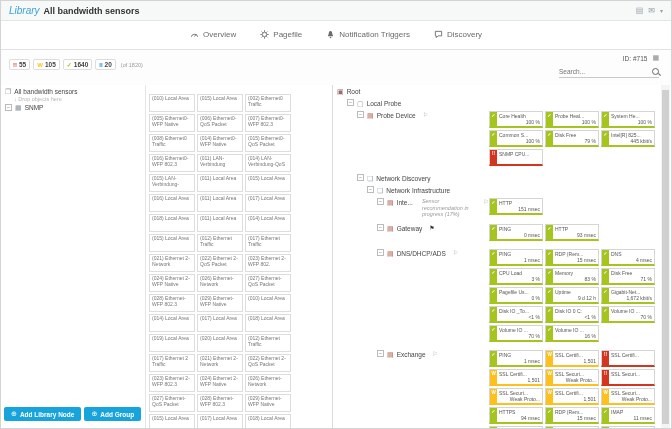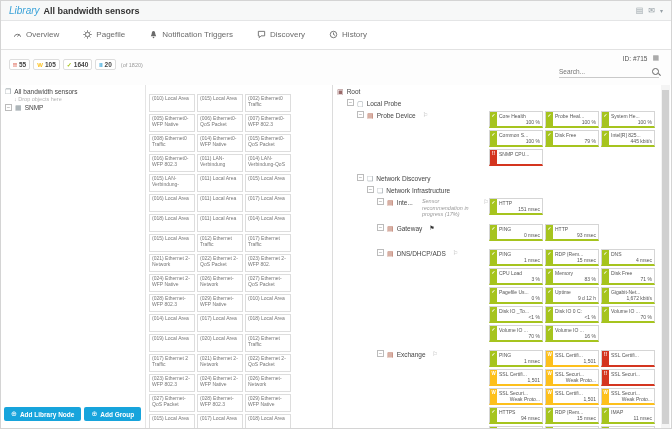--- a/index.html
+++ b/index.html
@@ -5,21 +5,21 @@
   html,body{margin:0;padding:0;background:#e9e9e9}
   .win{position:relative;width:672px;height:429px;background:#fff;overflow:hidden;
        font-family:"Liberation Sans",sans-serif;border:1px solid #d4d4d4;box-sizing:border-box}
   
   .titlebar{height:20px;background:#f7f8f8;border-bottom:1px solid #e4e5e6;display:flex;align-items:center;padding:0 8px;box-sizing:border-box}
   .app{color:#3aa2d8;font-style:italic;font-size:10px;margin-right:4px}
   .doc{color:#333;font-weight:bold;font-size:9px}
   .winicons{margin-left:auto;color:#97a0a6;font-size:8px;display:flex;gap:5px;align-items:center}
   .winicons .arr{font-size:6px}
   
-  .tabs{height:28px;display:flex;justify-content:flex-start;border-bottom:1px solid #e2e2e2;background:#fff}
+  .tabs{height:28px;display:flex;justify-content:center;border-bottom:1px solid #e2e2e2;background:#fff}
   .tab{display:flex;align-items:center;gap:4px;font-size:8px;color:#6b6b6b;padding:0 12px;cursor:pointer;box-sizing:border-box;border-bottom:2px solid transparent}
   .tab.active{color:#12a5dc;border-bottom-color:#12a5dc}
   .tab svg{width:9px;height:9px;flex:0 0 auto}
   
   .toolbar{position:relative;height:36px;border-bottom:1px solid #e8e8e8;background:#fdfdfd}
   .badges{position:absolute;left:8px;top:9px;display:flex;gap:3px;align-items:center}
   .badge{display:flex;gap:2px;border:1px solid #ddd;border-radius:2px;background:#fff;padding:1px 3px;font-size:6.5px;font-weight:bold;color:#444;align-items:center;cursor:pointer}
   .badge .g{font-size:6px;font-weight:bold}
   .total{font-size:5.5px;color:#9a9a9a;margin-left:2px}
   .idrow{position:absolute;right:12px;top:4px;font-size:6.5px;color:#555;display:flex;gap:5px;align-items:center}
@@ -111,27 +111,20 @@
           <path d="M5 1 C3.4 1 3 2.6 3 4.4 L2 7 H8 L7 4.4 C7 2.6 6.6 1 5 1 Z" fill="currentColor"></path>
           <circle cx="5" cy="8.3" r="0.9" fill="currentColor"></circle>
         </svg>
       <span>Notification Triggers</span>
     </div>
     <div class="tab">
       <svg viewBox="0 0 10 10">
           <path d="M1.5 1.5 H8.5 V6.5 H4.5 L2.5 8.5 V6.5 H1.5 Z" fill="none" stroke="currentColor" stroke-width="1"></path>
         </svg>
       <span>Discovery</span>
-    </div>
-    <div class="tab">
-      <svg viewBox="0 0 10 10">
-          <circle cx="5" cy="5" r="3.6" fill="none" stroke="currentColor" stroke-width="1"></circle>
-          <polyline points="5,2.8 5,5 6.8,6" fill="none" stroke="currentColor" stroke-width="1"></polyline>
-        </svg>
-      <span>History</span>
     </div>
   </div>
 
   <div class="toolbar">
     <div class="badges" id="badges">
         <div class="badge">
           <span class="g" style="color: rgb(212, 53, 31);">!!</span>
           <span>55</span>
         </div>
         <div class="badge">

